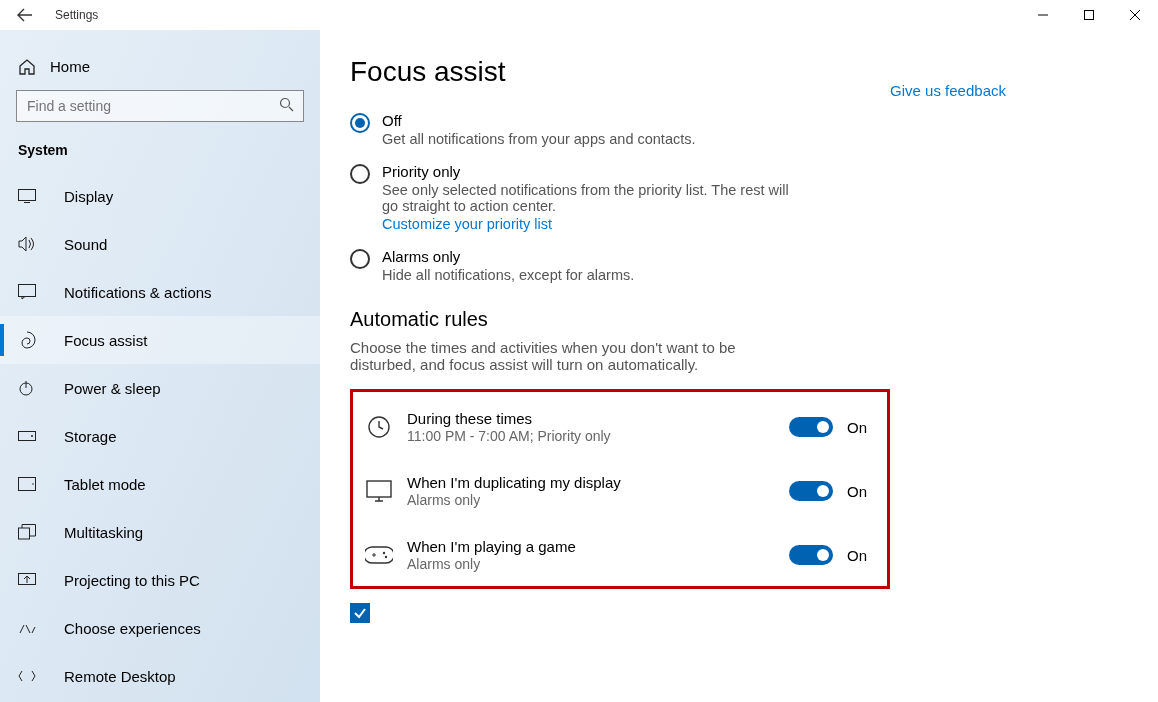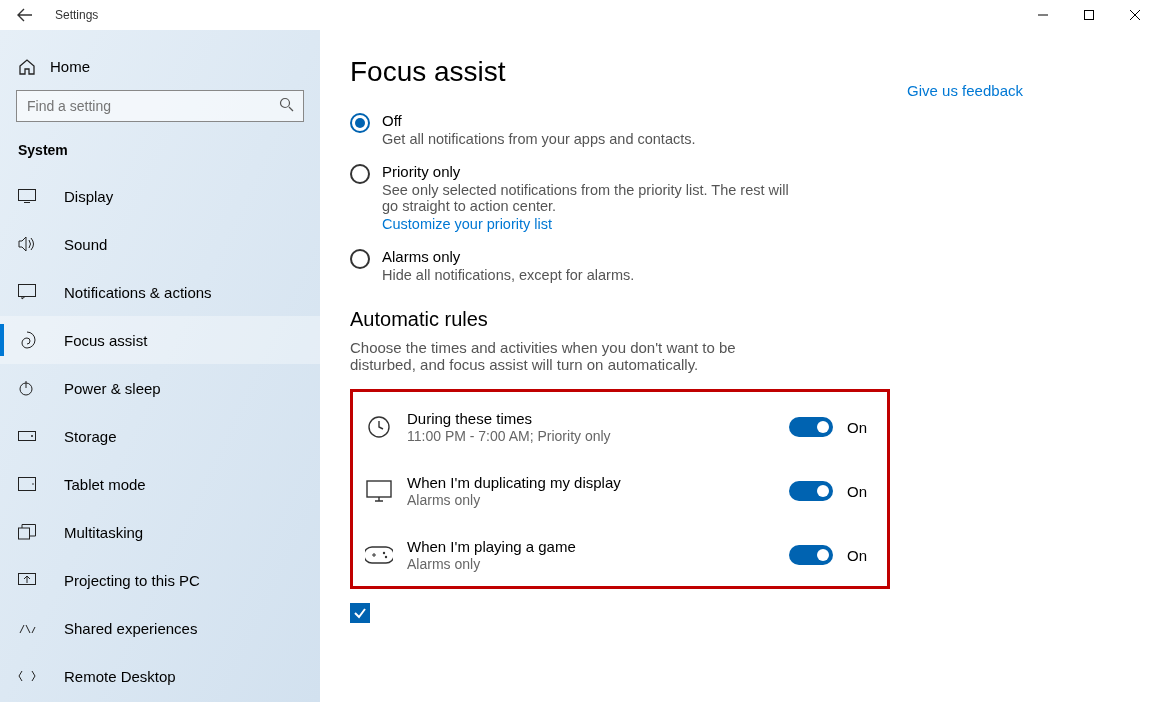--- a/index.html
+++ b/index.html
@@ -132,21 +132,21 @@
     position: relative;
   }
   .page-title {
     font-size: 28px;
     font-weight: 400;
     margin: 6px 0 24px 0;
   }
   .feedback-link {
     position: absolute;
     top: 52px;
-    right: 135px;
+    right: 152px;
     color: #0078d4;
     font-size: 15px;
     cursor: pointer;
   }
 
   .radio-group { margin-bottom: 25px; max-width: 540px; }
   .radio-option { display: flex; margin-bottom: 16px; }
   .radio-circle {
     width: 20px; height: 20px; border: 2px solid #333; border-radius: 50%;
     margin-right: 12px; margin-top: 1px; flex-shrink: 0;
@@ -349,21 +349,21 @@
             </svg>
           </span>
         <span class="lbl">Projecting to this PC</span>
       </div>
       <div class="nav-item">
         <span class="icon">
             <svg width="18" height="14" viewBox="0 0 18 14">
               <path d="M2 12 L6 4 M8 4 L12 12 M14 12 L17 6" fill="none" stroke="#222"></path>
             </svg>
           </span>
-        <span class="lbl">Shared experiences</span>
+        <span class="lbl">Choose experiences</span>
       </div>
       <div class="nav-item">
         <span class="icon">
             <svg width="18" height="14" viewBox="0 0 18 14">
               <path d="M4 12 L1 7 L4 2 M14 2 L17 7 L14 12" fill="none" stroke="#222"></path>
             </svg>
           </span>
         <span class="lbl">Remote Desktop</span>
       </div>
     </div>

